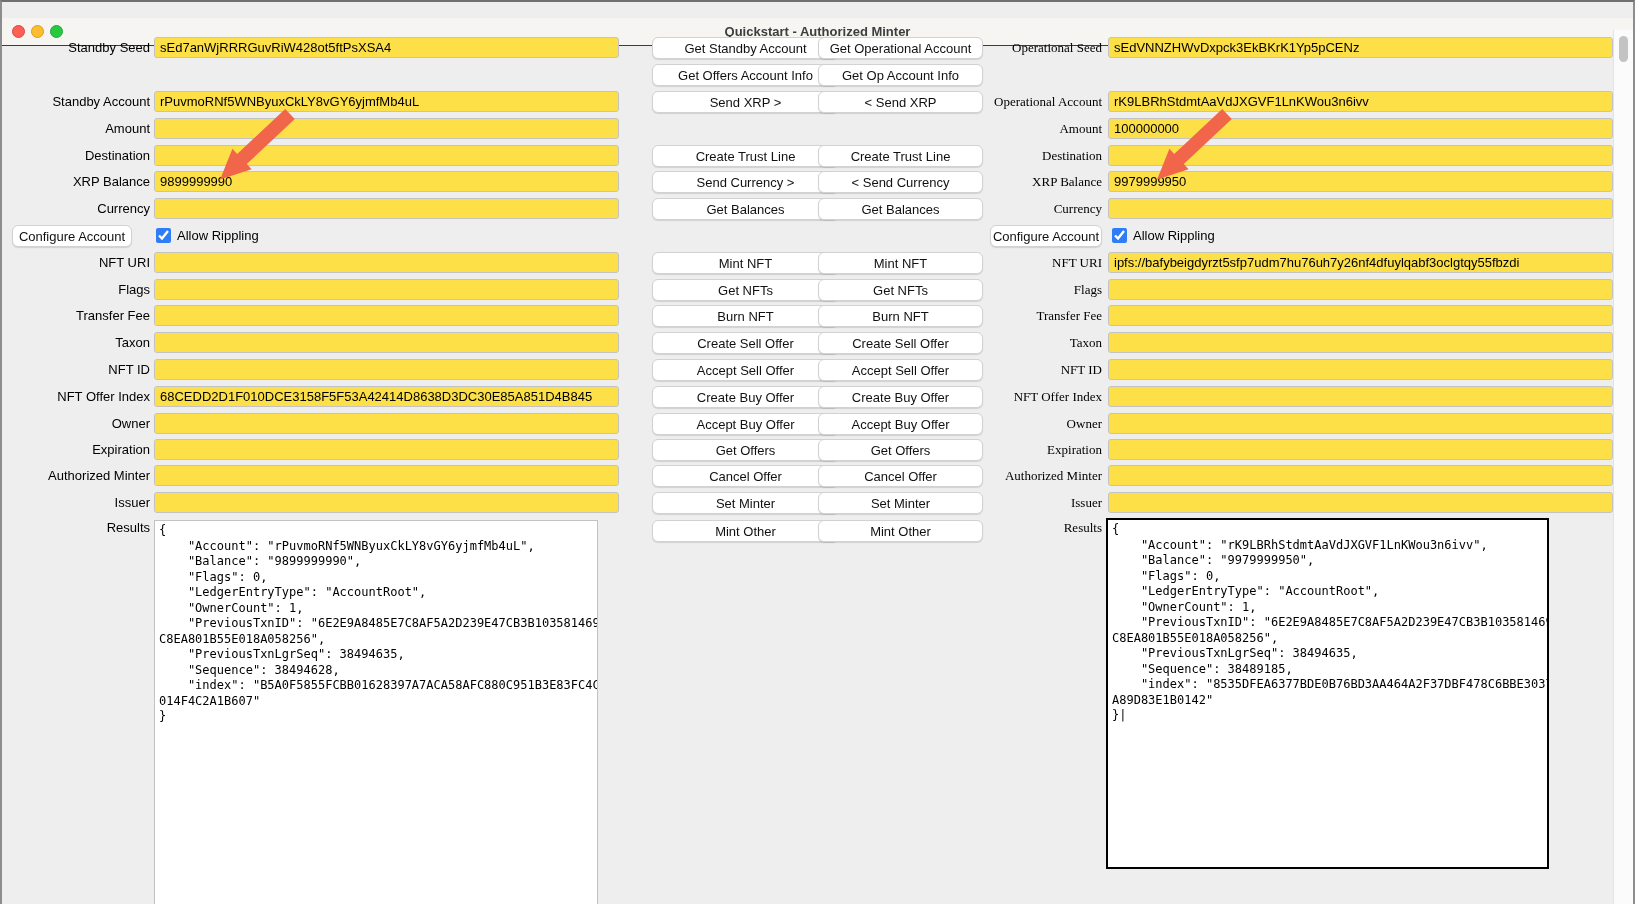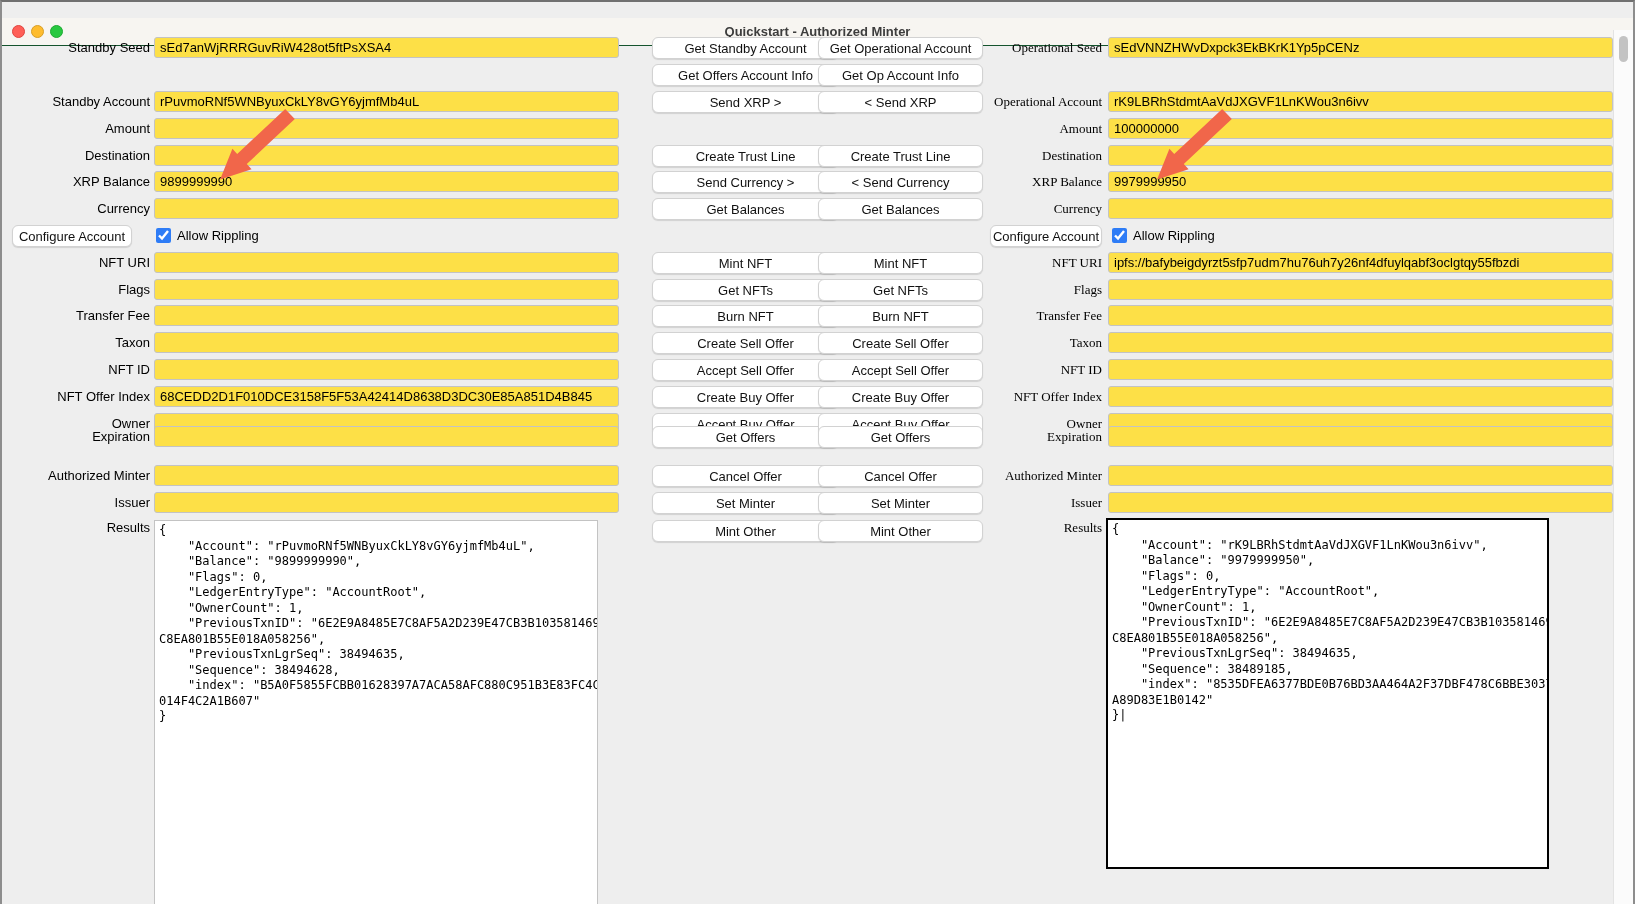--- a/index.html
+++ b/index.html
@@ -56,21 +56,21 @@
     font-family:"DejaVu Sans Mono", monospace; font-size:12px; line-height:15.5px;
     white-space:pre; padding:2px 4px; color:#000;
   }
   .results.focused{border:2px solid #000;}
   .res-l{left:152px; top:490px; width:444px; height:390px;}
   .res-r{left:1104px; top:488px; width:443px; height:351px;}
 
   
   .rA{top:7px}.rB{top:34px}.rC{top:61px}.rD{top:88px}.rE{top:115px}.rF{top:141px}
   .rG{top:168px}.rH{top:195px}.rI{top:222px}.rJ{top:249px}.rK{top:275px}.rL{top:302px}
-  .rM{top:329px}.rN{top:356px}.rO{top:383px}.rP{top:396px}.rQ{top:435px}.rR{top:462px}.rS{top:490px}
+  .rM{top:329px}.rN{top:356px}.rO{top:383px}.rP{top:409px}.rQ{top:435px}.rR{top:462px}.rS{top:490px}
 
   .arrow{position:absolute; width:96px; height:80px; pointer-events:none; z-index:5;}
   .arrow-l{left:200px; top:76px;}
   .arrow-r{left:1137px; top:76px;}
 
   .scrollbar{
     position:absolute; right:0; top:0; bottom:0; width:19px;
     background:#fbfbfb; border-left:1px solid #e3e3e3;
   }
   .thumb{position:absolute; left:5px; top:6px; width:9px; height:26px; border-radius:4.5px; background:#c3c3c3;}

